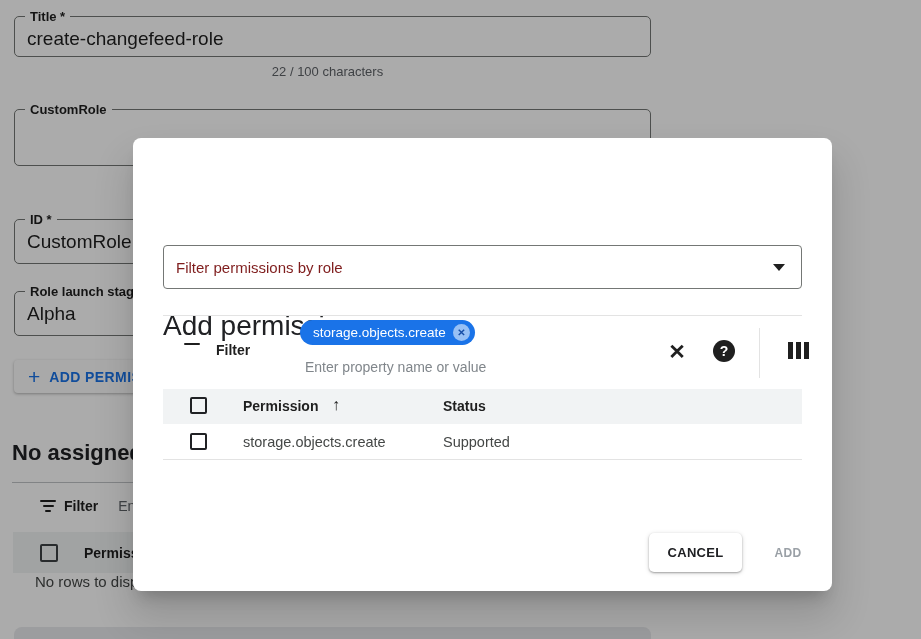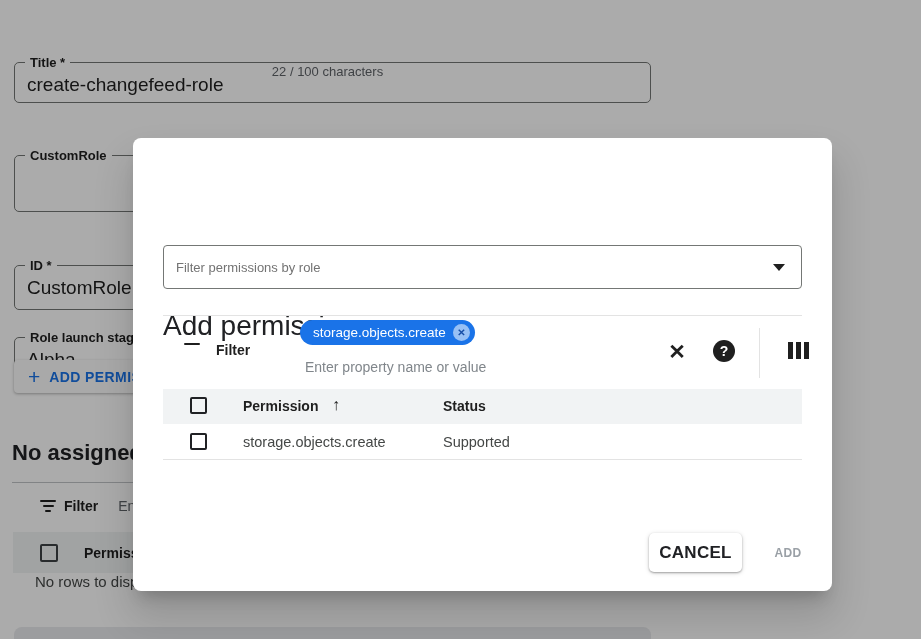--- a/index.html
+++ b/index.html
@@ -2,21 +2,21 @@
 <html><head>
 <meta charset="utf-8">
 <style>
   * { margin:0; padding:0; box-sizing:border-box; }
   html,body { width:921px; height:639px; }
   body { font-family:"Liberation Sans", sans-serif; background:#fff; }
   .canvas { position:relative; width:921px; height:639px; background:#fff; overflow:hidden; }
 
   
   .bg { position:absolute; inset:0; z-index:1; }
-  .field { position:absolute; left:14px; width:637px; border:1px solid #747775; border-radius:5px; background:#fff;margin-top:46px; }
+  .field { position:absolute; left:14px; width:637px; border:1px solid #747775; border-radius:5px; background:#fff; }
   .field-label { position:absolute; top:-9px; left:10px; background:#fff; padding:0 5px; font-size:13px; font-weight:600; color:#1f1f1f; line-height:17px; white-space:nowrap; }
   .field-value { font-size:19px; color:#1f1f1f; padding:11px 12px 0 12px; white-space:nowrap; overflow:hidden; }
   .char-count { position:absolute; top:64px; left:14px; width:627px; text-align:center; font-size:13px; color:#5f6368; }
 
   .add-perm-btn { position:absolute; left:14px; top:360px; width:192px; height:33px; background:#fdfdfd; border:none; border-radius:4px; box-shadow:0 1px 3px rgba(0,0,0,.3); display:flex; align-items:center; gap:9px; padding:0 14px; cursor:pointer; }
   .plus-icon { font-size:21px; color:#1a73e8; font-weight:400; line-height:20px; }
   .add-perm-label { font-size:14px; font-weight:600; letter-spacing:.4px; color:#1a73e8; white-space:nowrap; }
 
   .section-heading { position:absolute; left:12px; top:440px; font-size:22px; font-weight:600; color:#202124; white-space:nowrap; }
   .hr1 { position:absolute; left:12px; top:482px; width:639px; height:1px; background:#c0c3c6; }
@@ -38,21 +38,21 @@
 
   
   .scrim { position:absolute; inset:0; background:rgba(0,0,0,0.33); z-index:5; }
 
   
   .modal { position:absolute; left:133px; top:138px; width:699px; height:453px; background:#fff; border-radius:8px; box-shadow:0 11px 15px -7px rgba(0,0,0,.2), 0 24px 38px 3px rgba(0,0,0,.14); z-index:10; }
   .modal-title { position:absolute; left:30px; top:172px; font-size:28px; font-weight:400; color:#202124; }
   .modal * { position:absolute; }
   .modal { position:absolute; }
   .role-select { left:30px; top:107px; width:639px; height:44px; border:1px solid #747775; border-radius:4px; display:flex; align-items:center; padding:0 16px 0 12px; cursor:pointer; }
-  .role-select-text { position:static; font-size:13px; color:#737373; flex:1; }
+  .role-select-text { position:static; font-size:15px; color:#7f1d1d; flex:1; }
   .caret-down { position:static; width:0; height:0; border-left:6px solid transparent; border-right:6px solid transparent; border-top:7px solid #1f1f1f; }
 
   .toolbar { left:30px; top:177px; width:639px; height:74px; border-top:1px solid #e3e3e3; }
   .toolbar .funnel { position:absolute; left:29px; top:27px; }
   .tb-filter-label { left:53px; top:26px; font-size:14px; font-weight:700; color:#1f1f1f; }
   .chip { left:137px; top:4px; height:25px; background:#1a73e8; border-radius:13px; display:flex; align-items:center; gap:7px; padding:0 5px 0 13px; cursor:pointer; }
   .chip-text { position:static; color:#fff; font-size:13.5px; white-space:nowrap; }
   .chip-x { position:static; width:17px; height:17px; border-radius:50%; background:rgba(255,255,255,0.55); color:#174ea6; font-size:10px; font-weight:700; display:flex; align-items:center; justify-content:center; line-height:1; }
   .tb-input { left:142px; top:40px; width:260px; height:22px; border:none; outline:none; font-size:14px; color:#1f1f1f; font-family:"Liberation Sans", sans-serif; background:transparent; }
   .tb-input::placeholder { color:#80868b; opacity:1; }
@@ -66,21 +66,21 @@
   .m-table-header { left:30px; top:251px; width:639px; height:35px; background:#f1f3f4; }
   .m-table-header .checkbox, .m-row .checkbox { left:27px; top:8px; position:absolute; width:17px; height:17px; }
   .m-col-perm { left:80px; top:9px; font-size:14px; font-weight:700; color:#1f1f1f; }
   .sort-arrow { left:169px; top:7px; font-size:16px; font-weight:700; color:#1f1f1f; }
   .m-col-status { left:280px; top:9px; font-size:14px; font-weight:700; color:#1f1f1f; }
   .m-row { left:30px; top:286px; width:639px; height:36px; border-bottom:1px solid #e3e3e3; }
   .m-row .checkbox { top:9px; }
   .m-cell-perm { left:80px; top:10px; font-size:14.5px; color:#444746; }
   .m-cell-status { left:280px; top:10px; font-size:14.5px; color:#444746; }
 
-  .cancel-btn { left:516px; top:395px; width:93px; height:39px; background:#fff; border:none; border-radius:5px; box-shadow:0 1px 2px rgba(0,0,0,.3), 0 1px 5px rgba(0,0,0,.15); font-family:"Liberation Sans", sans-serif; font-size:17px; font-weight:600; letter-spacing:.3px; color:#202124; cursor:pointer; }
+  .cancel-btn { left:516px; top:395px; width:93px; height:39px; background:#fff; border:none; border-radius:5px; box-shadow:0 1px 2px rgba(0,0,0,.3), 0 1px 5px rgba(0,0,0,.15); font-family:"Liberation Sans", sans-serif; font-size:13px; font-weight:600; letter-spacing:.3px; color:#202124; cursor:pointer; }
   .add-btn { left:625px; top:395px; width:60px; height:39px; background:none; border:none; font-family:"Liberation Sans", sans-serif; font-size:12px; font-weight:600; letter-spacing:.3px; color:#9aa0a6; cursor:default; }
 </style>
 </head>
 <body>
 
 <div class="canvas">
 
   <div class="bg">
 
     <div class="field" style="top:16px; height:41px;">

